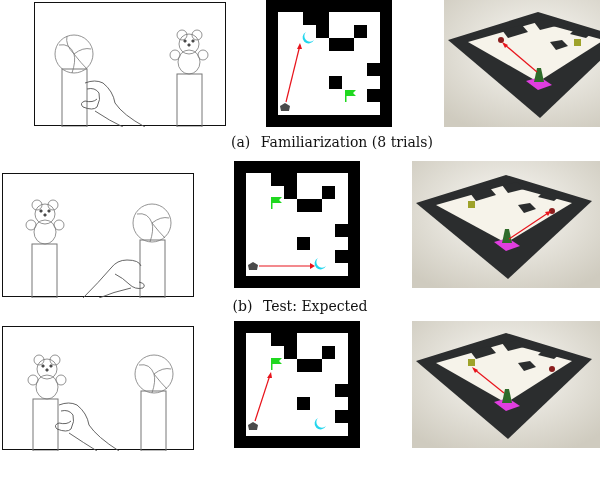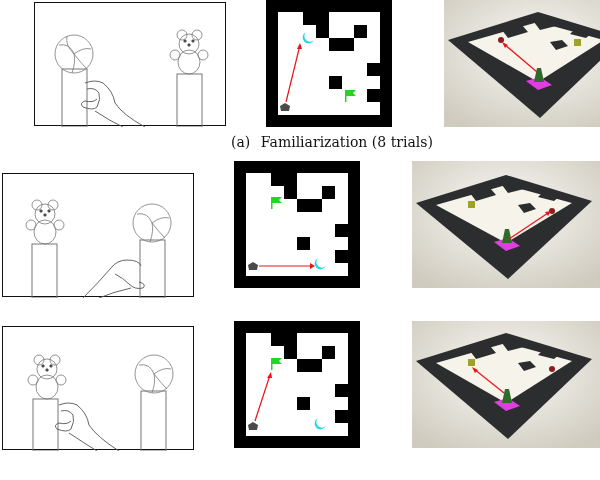--- a/index.html
+++ b/index.html
@@ -161,20 +161,24 @@
       <polygon points="132,30 148,35 142,40 126,36" fill="#2b2d2e"></polygon>
       <polygon points="106,44 118,42 124,48 112,52" fill="#2b2d2e"></polygon>
       <rect x="56" y="40" width="7" height="7" fill="#9ea22a"></rect>
       <circle cx="140" cy="50" r="3" fill="#8b1e1e"></circle>
       <polygon points="82,81 96,77 108,85 94,90" fill="#e03ee0"></polygon>
       <polygon points="90,82 93,68 97,68 100,82" fill="#2f6b2a"></polygon>
       <line x1="97" y1="78" x2="136" y2="52" stroke="#e8141c" stroke-width="1.2"></line>
       <polygon points="139,50 133,51 136,55" fill="#e8141c"></polygon>
     </svg>
   </div>
+  <div class="caption" style="top:140px;">
+    <span class="lbl">(b)</span>
+    <span>Test: Expected</span>
+  </div>
 </div>
 
 <div class="row" style="top:318px;">
   <div class="frame" style="top:8px;">
     <svg width="192" height="124" viewBox="0 0 192 124">
       <rect x="30" y="72" width="25" height="52" fill="none" stroke="#777" stroke-width="1"></rect>
       <g fill="none" stroke="#777" stroke-width="0.8">
         <circle cx="36" cy="33" r="5"></circle>
           <circle cx="52" cy="33" r="5"></circle>
         <circle cx="44" cy="42" r="10"></circle>

